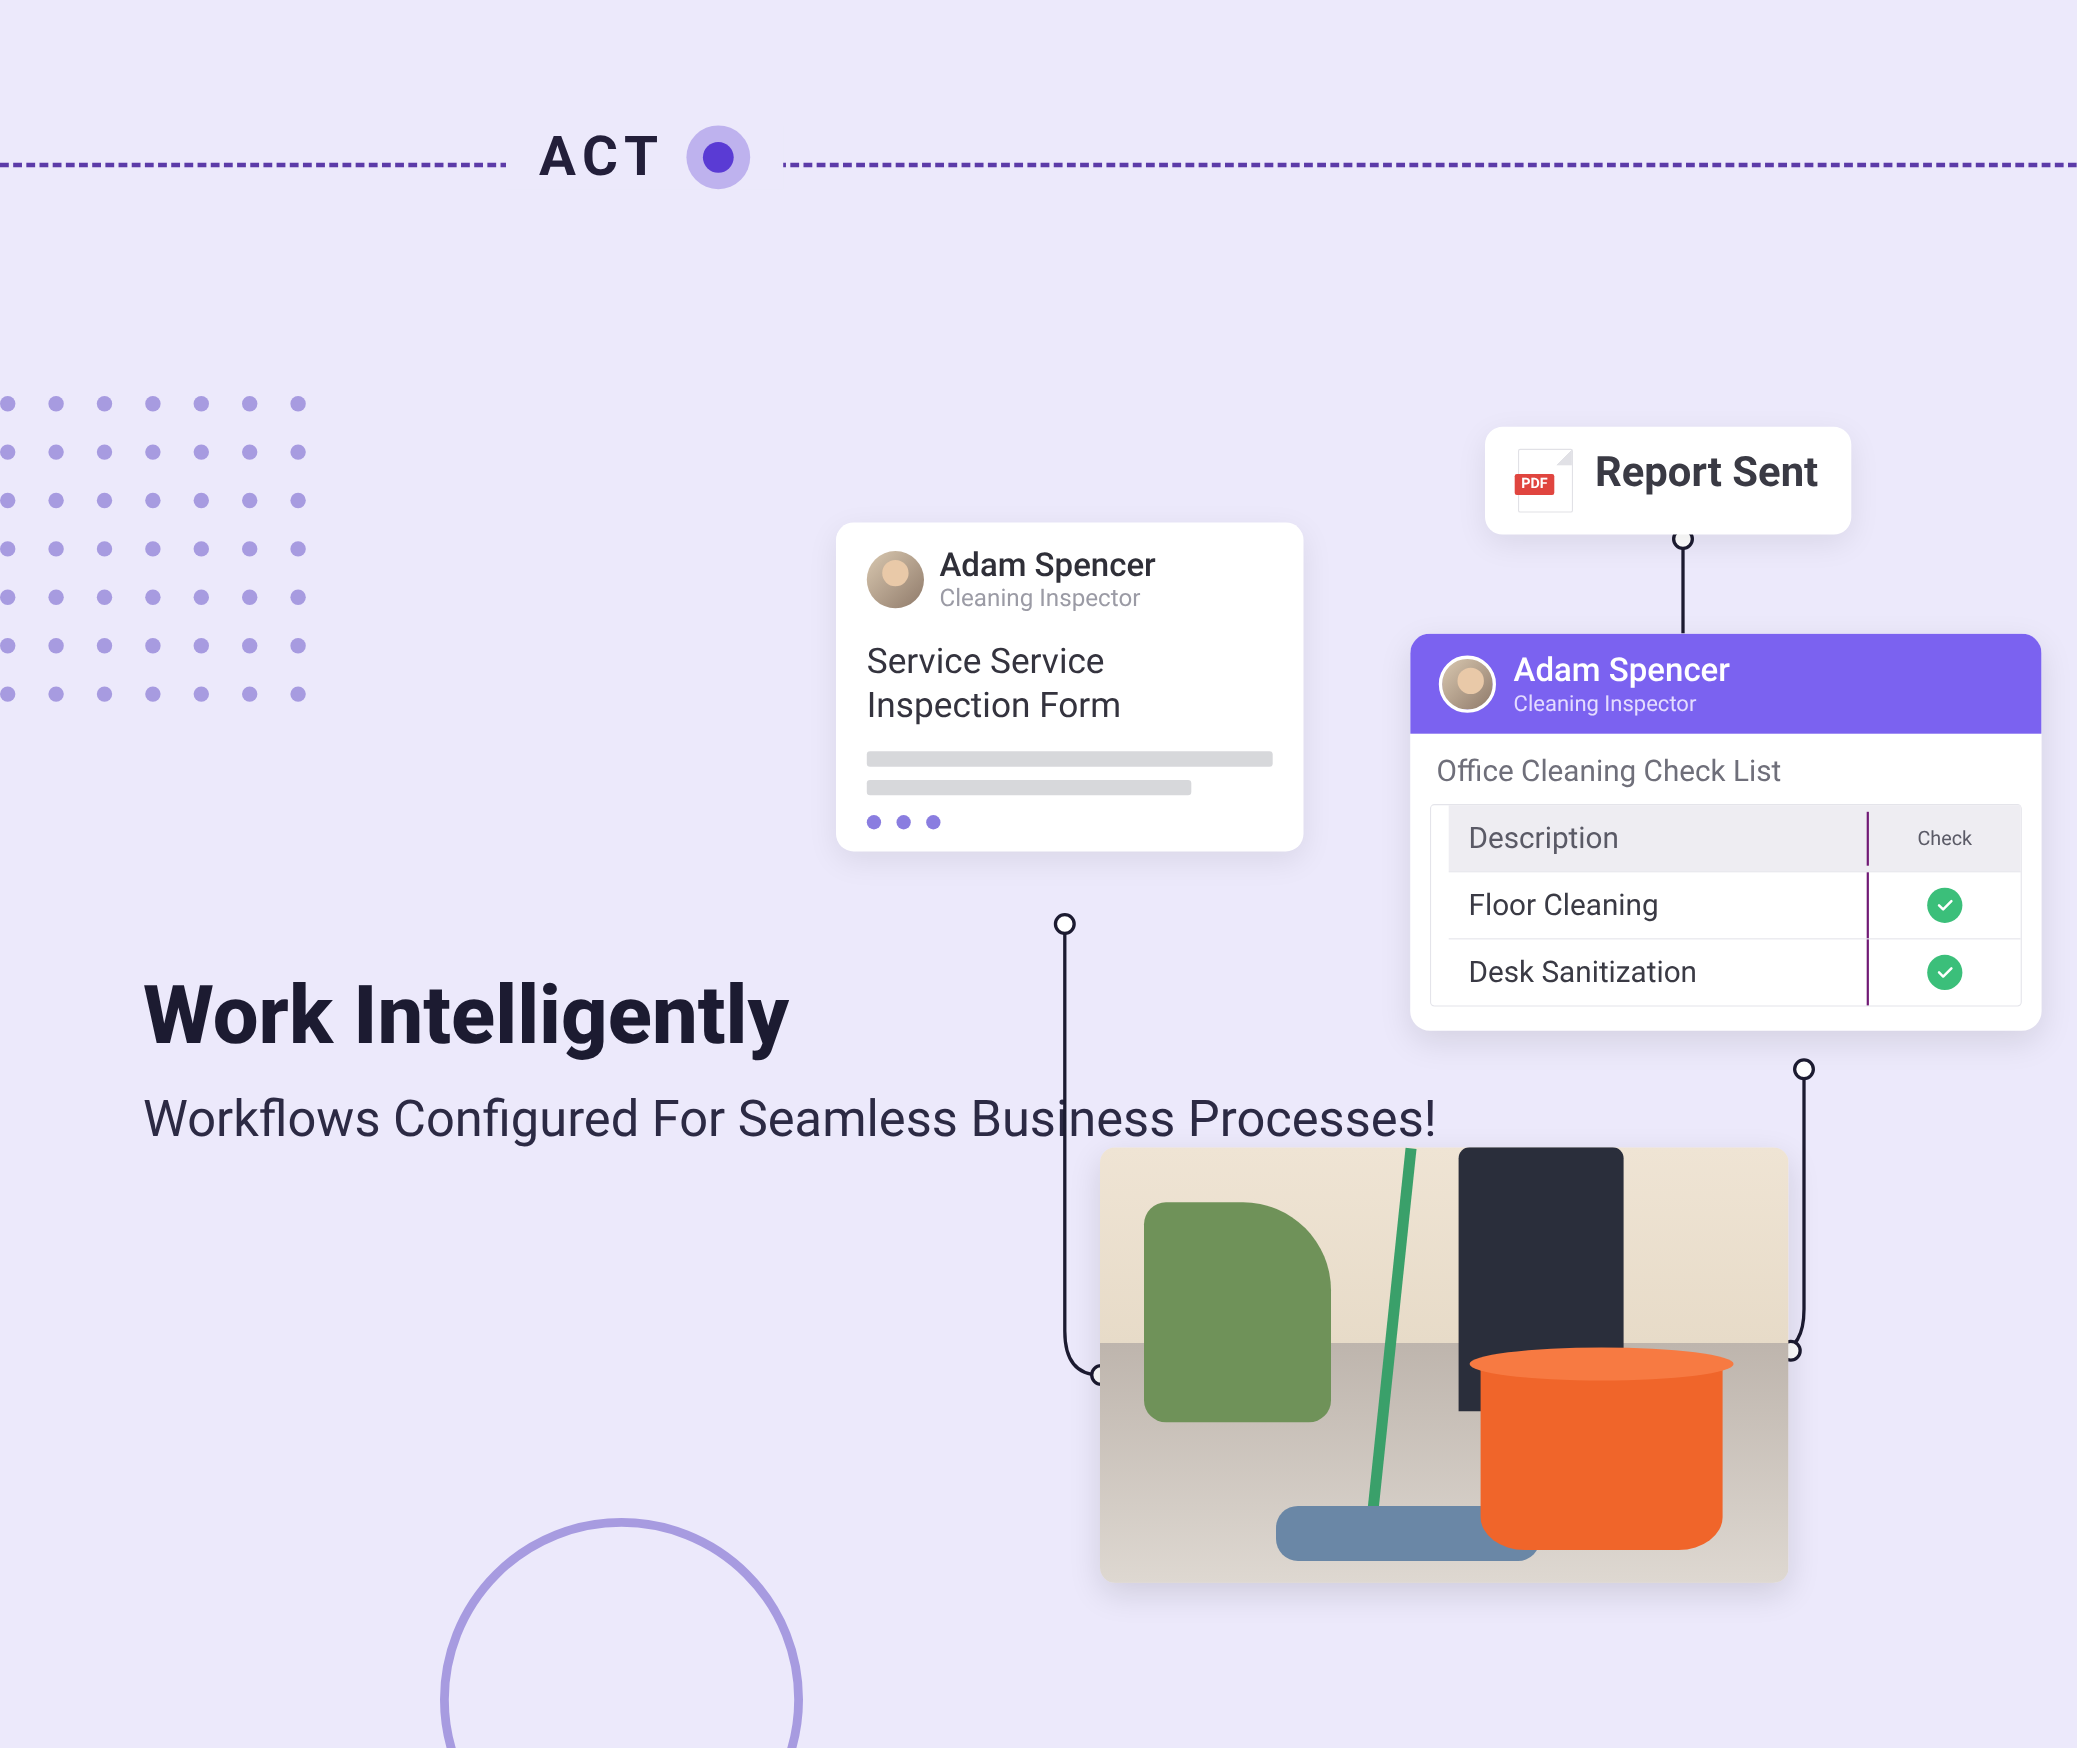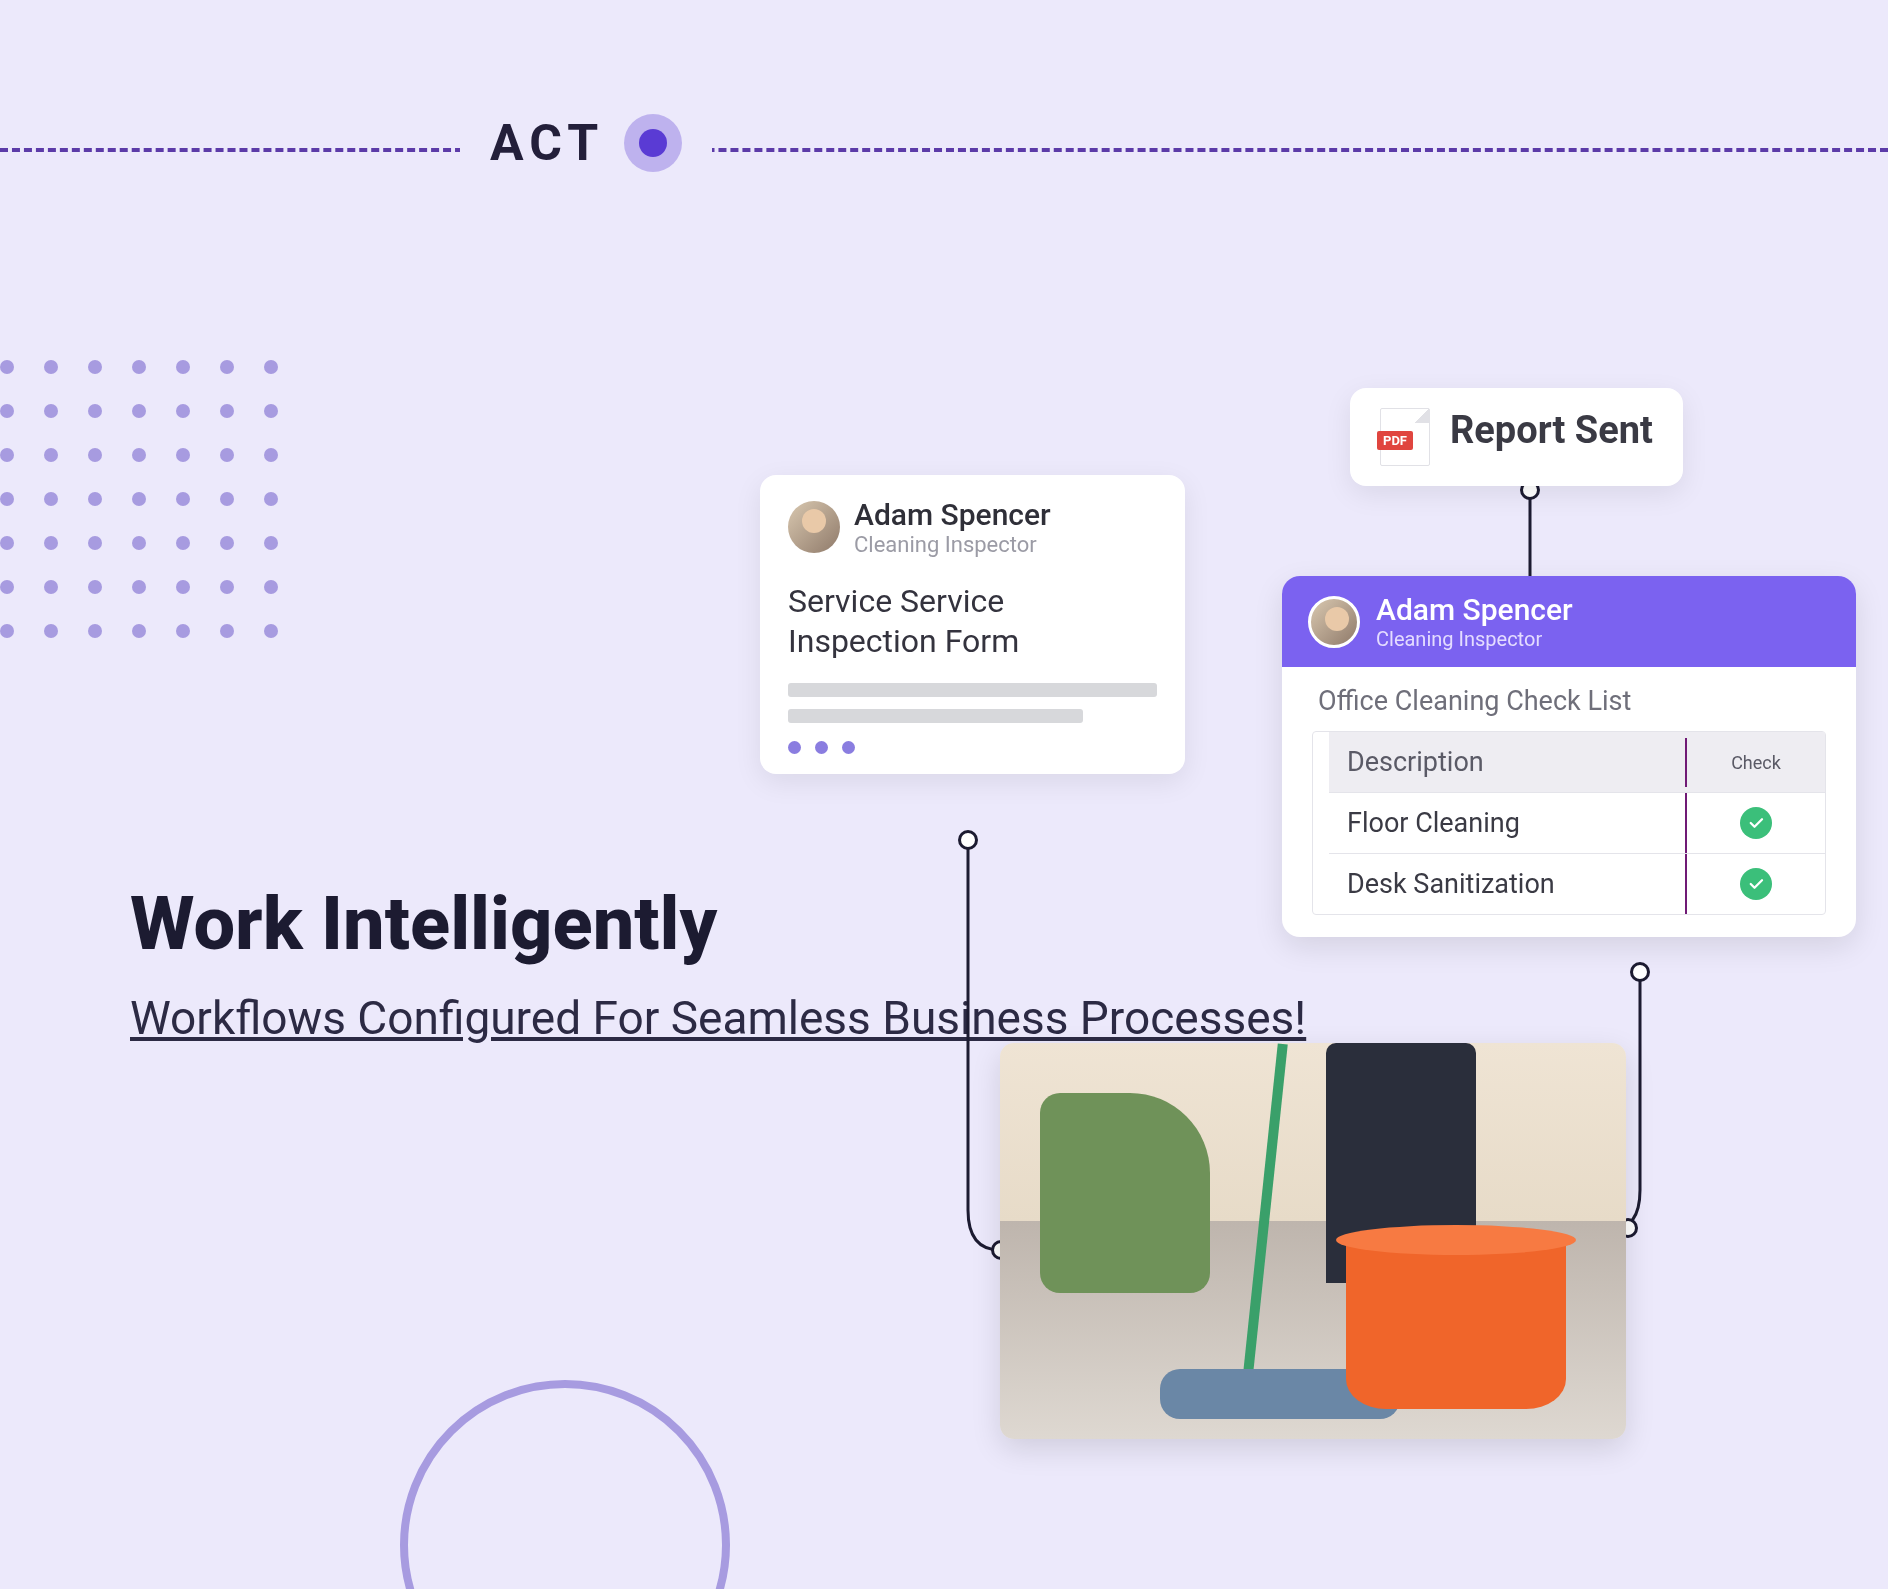--- a/index.html
+++ b/index.html
@@ -80,21 +80,20 @@
   font-size: 74px;
   font-weight: 800;
   color: #1c1b31;
   margin-bottom: 20px;
 }
 .headline p {
   font-size: 46px;
   font-weight: 400;
   color: #2c2a44;
   line-height: 1.35;
-  text-decoration: underline;
 }
 
 
 .circle-deco {
   position: absolute;
   top: 1380px;
   left: 400px;
   width: 330px;
   height: 330px;
   border: 8px solid #a79be0;
@@ -262,21 +261,21 @@
 .card-check-name {
   font-size: 30px;
   color: #fff;
   font-weight: 500;
 }
 .card-check-role {
   font-size: 20px;
   color: #e4dcff;
 }
 .card-check-body {
-  padding: 14px 30px 22px;
+  padding: 14px 18px 22px;
 }
 .check-title {
   font-size: 27px;
   color: #6f6f7a;
   padding: 4px 6px 14px;
 }
 .check-table {
   border: 1px solid #e4e4ea;
   border-radius: 4px;
 }

